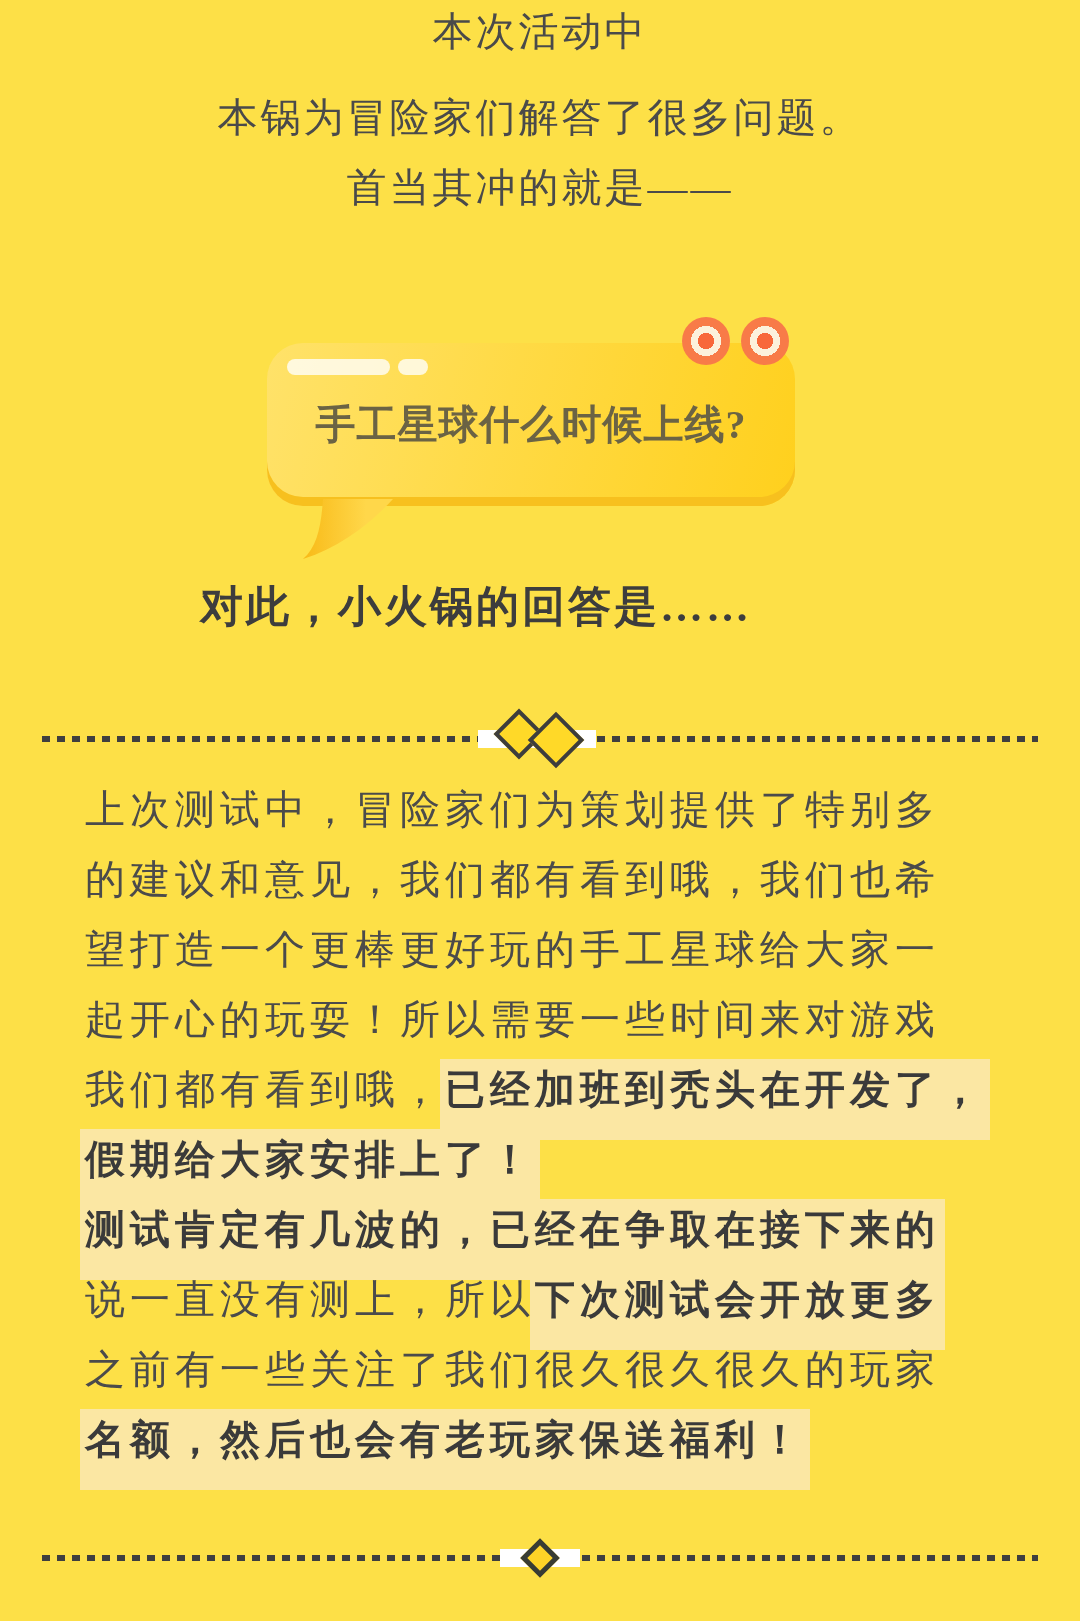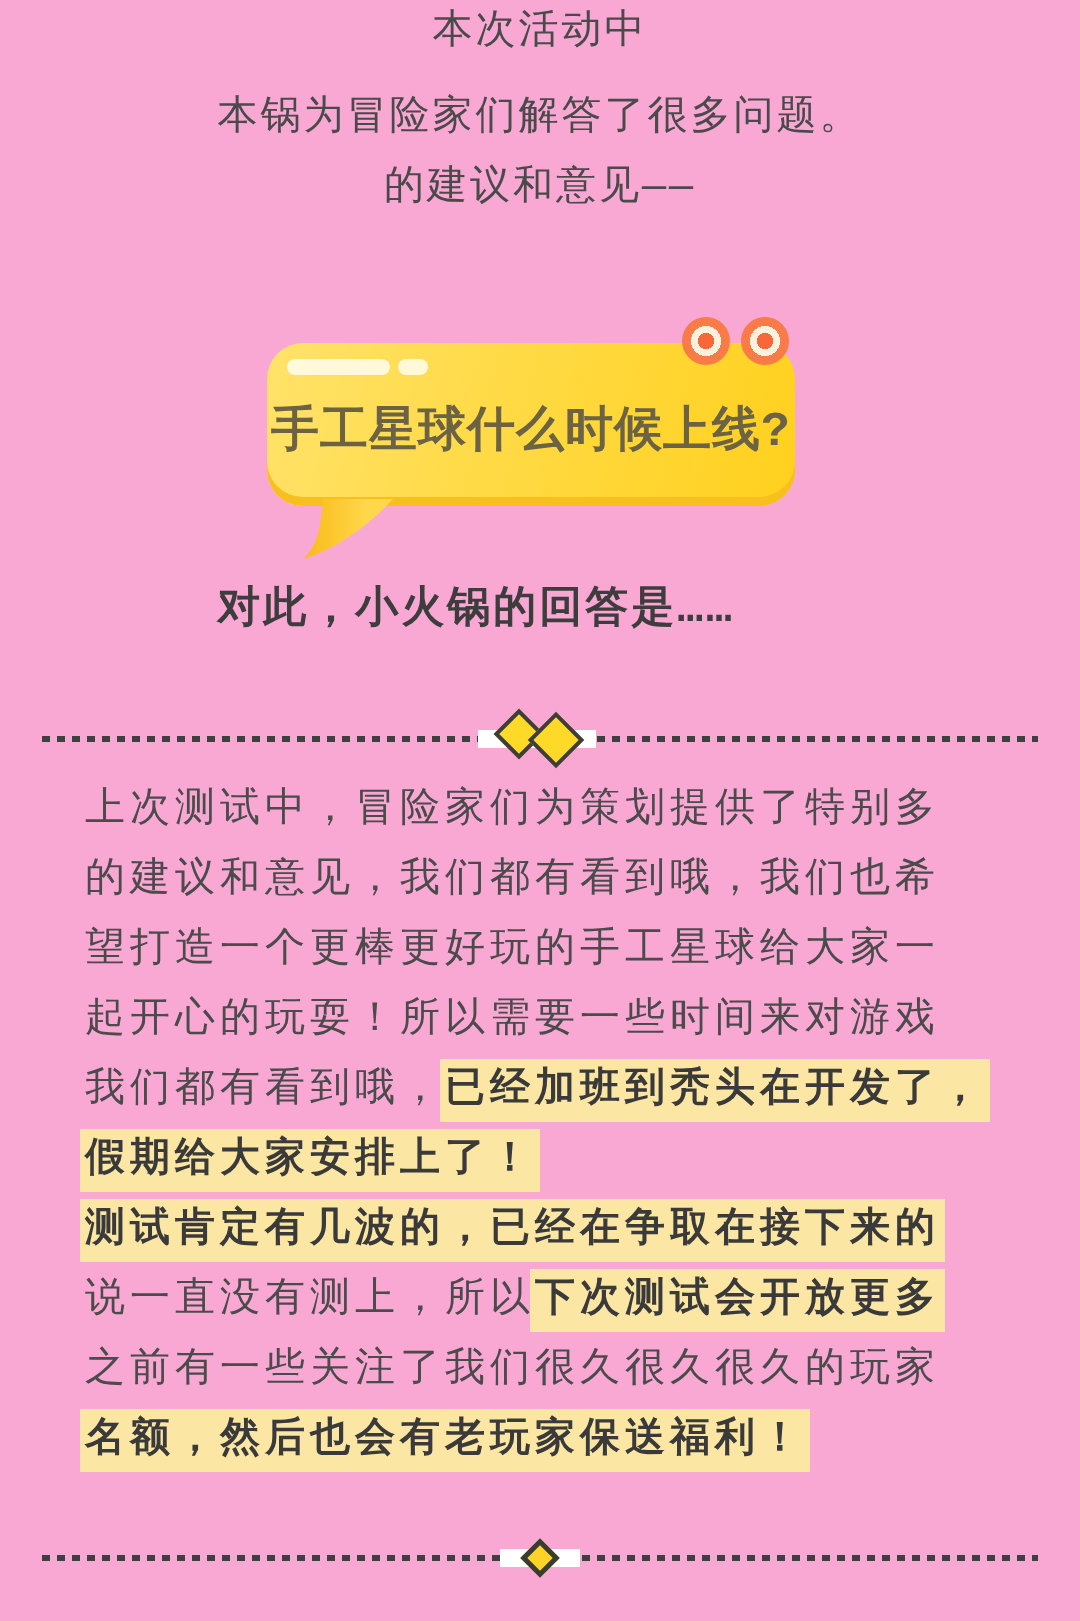--- a/index.html
+++ b/index.html
@@ -1,18 +1,18 @@
 <!DOCTYPE html>
 <html><head>
 <meta charset="utf-8">
 <style>
   html,body{margin:0;padding:0;background:#ffffff;}
   .page{
-    position:relative;width:1080px;height:1621px;background:#f9a8d4;overflow:hidden;
-    font-family:Liberation Mono, monospace;
+    position:relative;width:1080px;height:1621px;background:#fde047;overflow:hidden;
+    font-family:Liberation Serif, serif;
   }
   
   .intro{position:absolute;left:0;top:0;width:1080px;}
   .iline{
     position:absolute;left:0;width:1080px;text-align:center;
     font-size:40px;line-height:48px;color:#4a4a4a;letter-spacing:3px;white-space:nowrap;
   }
   .iline:nth-child(1){top:8px;}
   .iline:nth-child(2){top:94px;}
   .iline:nth-child(3){top:164px;}
@@ -21,21 +21,21 @@
   .bubble{
     position:absolute;left:267px;top:343px;width:528px;height:163px;border-radius:36px;
     background:linear-gradient(105deg,#ffe26a 0%,#ffda45 45%,#ffd01d 100%);
     box-shadow:inset 0 -9px 0 #f7c01e;
   }
   .shine{position:absolute;background:rgba(255,255,255,0.78);border-radius:9px;height:16px;top:16px;}
   .shine1{left:20px;width:103px;}
   .shine2{left:131px;width:30px;}
   .bubble-text{
     position:absolute;left:0;right:0;top:54px;text-align:center;
-    font-size:48px;font-weight:bold;color:#6b6344;letter-spacing:1px;white-space:nowrap;
+    font-size:40px;font-weight:bold;color:#6b6344;letter-spacing:1px;white-space:nowrap;
   }
   .tail{position:absolute;left:297px;top:499px;width:96px;height:62px;}
   .eye{
     position:absolute;width:48px;height:48px;border-radius:50%;
     background:radial-gradient(circle at 50% 50%, #f8673a 0 8px, #fcf1dc 8px 15px, #f87b48 15px 24px);
   }
   .eye1{left:682px;top:317px;}
   .eye2{left:741px;top:317px;}
 
   
@@ -57,31 +57,31 @@
   .d1 .mask{left:478px;top:730px;width:118px;height:18px;}
   .d2 .mask{left:500px;top:1549px;width:80px;height:18px;}
   .diamond{position:absolute;background:#ffd928;border:4px solid #3d3d3d;transform:rotate(45deg);}
   .diamond.back{left:501px;top:716px;width:28px;height:28px;}
   .diamond.front{left:536px;top:720px;width:32px;height:32px;}
   .diamond.single{left:526px;top:1544px;width:18px;height:18px;border-width:5px;border-color:#383c34;background:#fed327;}
 
   
   .body-par{position:absolute;left:85px;top:775px;width:915px;}
   .bl{height:70px;line-height:70px;white-space:nowrap;font-size:40px;letter-spacing:5px;color:#4b4b4b;}
-  .hl{background:#fbe7a3;color:#3a3a3a;font-weight:bold;padding:8px 5px 10px;margin:13px -5px;}
+  .hl{background:#fbe7a3;color:#3a3a3a;font-weight:bold;padding:8px 5px 28px;margin:13px -5px;}
 </style>
 </head>
 <body>
 
 <div class="page">
 
   <div class="intro">
       <div class="iline">本次活动中</div>
       <div class="iline">本锅为冒险家们解答了很多问题。</div>
-      <div class="iline">的建议和意见——</div>
+      <div class="iline">首当其冲的就是——</div>
     </div>
 
   <div class="bubble">
     <span class="shine shine1"></span>
     <span class="shine shine2"></span>
     <div class="bubble-text">手工星球什么时候上线?</div>
   </div>
   <svg class="tail" viewBox="0 0 96 62">
     <defs>
       <linearGradient id="tg" x1="0" y1="0" x2="1" y2="0">

